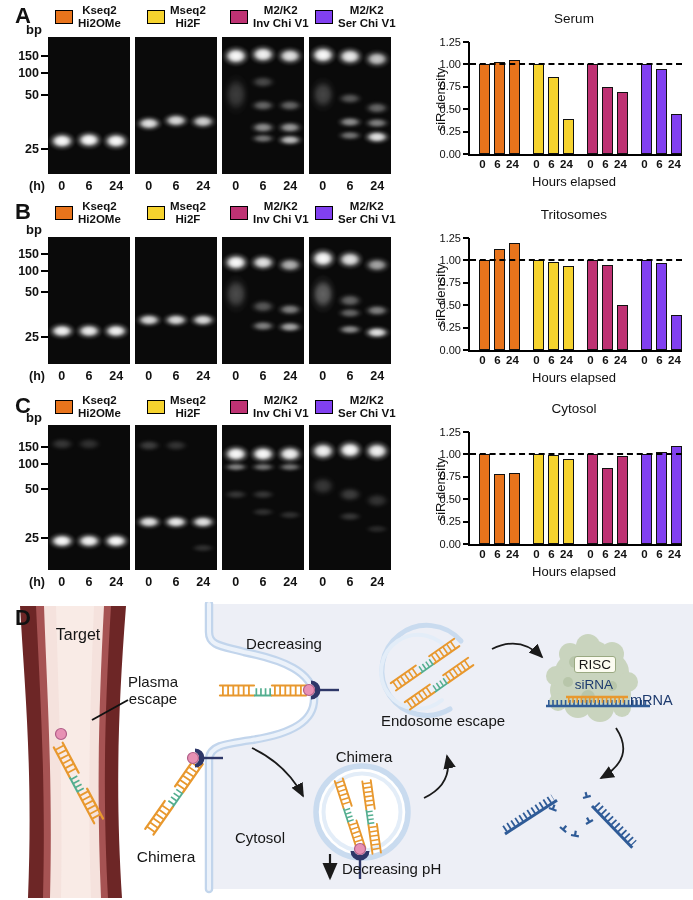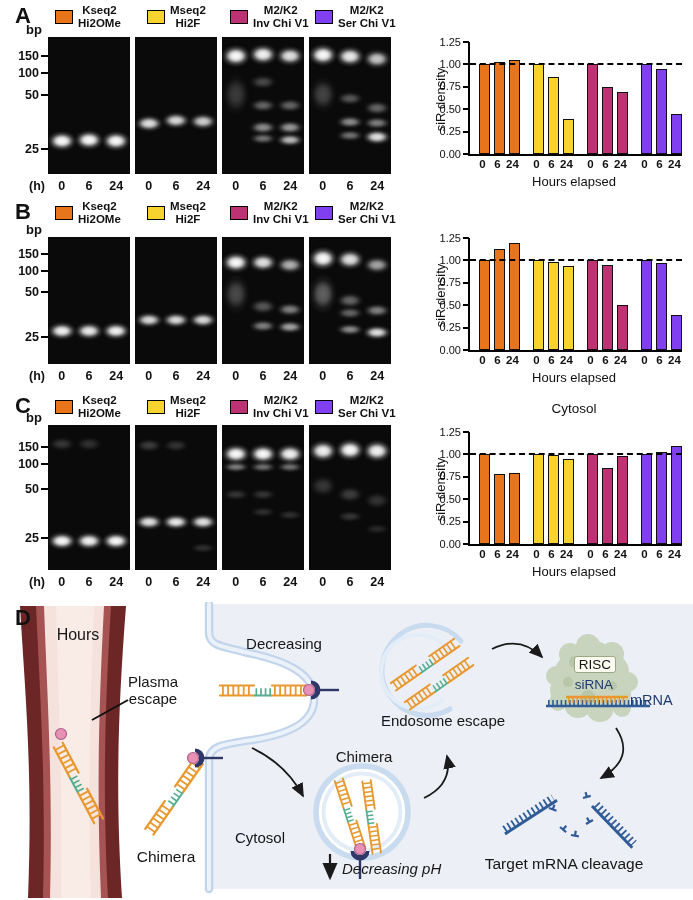--- a/index.html
+++ b/index.html
@@ -52,21 +52,21 @@
   
   #dsvg{position:absolute;left:0;top:0;}
   .dlab{position:absolute;font-size:15px;line-height:1.15;color:#161616;}
   .ctr{text-align:center;}
   #lab-plasma{left:42px;top:24px;width:72px;font-size:16px;}
   #lab-vessel{left:126px;top:71px;width:54px;}
   #lab-chimera{left:128px;top:246px;width:76px;font-size:15.5px;}
   #lab-endocytosis{left:230px;top:33px;width:108px;}
   #lab-cytosol{left:222px;top:227px;width:76px;}
   #lab-endosome{left:320px;top:146px;width:88px;}
-  #lab-decph{left:342px;top:258px;width:116px;font-style:italic;}
+  #lab-decph{left:342px;top:258px;width:116px;}
   #lab-escape{left:376px;top:110px;width:134px;}
   #lab-risc{left:574px;top:54px;width:40px;height:15px;background:#fcfcf1;border:1.2px solid #9aa982;
             border-radius:3px;font-size:13.5px;text-align:center;line-height:15px;}
   #lab-sirna{left:570px;top:75px;width:48px;font-size:13.5px;color:#1d3a6e;text-align:center;}
   #lab-mrna{left:630px;top:90px;width:48px;font-size:14.5px;color:#1d3a6e;}
   #lab-target{left:468px;top:253px;width:192px;font-size:15.5px;}
 </style>
 </head>
 <body>
 
@@ -159,20 +159,21 @@
       <span class="t-num" style="left: 118px;">6</span>
       <span class="t-num" style="left: 145.3px;">24</span>
       <span class="t-num" style="left: 177.7px;">0</span>
       <span class="t-num" style="left: 205px;">6</span>
       <span class="t-num" style="left: 232.3px;">24</span>
       <span class="t-num" style="left: 264.7px;">0</span>
       <span class="t-num" style="left: 292px;">6</span>
       <span class="t-num" style="left: 319.3px;">24</span>
     </div>
   <div class="chart">
+      <div class="c-title">Serum</div>
       <div class="c-ylab">siR density</div>
       <div class="c-plot">
         <div class="c-ref" style="top: 21.4px;"></div>
         <div class="c-bar" style="left: 9px; height: 89.6px; background: rgb(232, 116, 28);"></div>
         <div class="c-bar" style="left: 24px; height: 92.288px; background: rgb(232, 116, 28);"></div>
         <div class="c-bar" style="left: 39px; height: 94.08px; background: rgb(232, 116, 28);"></div>
         <div class="c-bar" style="left: 63px; height: 89.6px; background: rgb(246, 211, 46);"></div>
         <div class="c-bar" style="left: 78px; height: 77.056px; background: rgb(246, 211, 46);"></div>
         <div class="c-bar" style="left: 93px; height: 34.944px; background: rgb(246, 211, 46);"></div>
         <div class="c-bar" style="left: 117px; height: 89.6px; background: rgb(190, 50, 115);"></div>
@@ -295,20 +296,21 @@
       <span class="t-num" style="left: 118px;">6</span>
       <span class="t-num" style="left: 145.3px;">24</span>
       <span class="t-num" style="left: 177.7px;">0</span>
       <span class="t-num" style="left: 205px;">6</span>
       <span class="t-num" style="left: 232.3px;">24</span>
       <span class="t-num" style="left: 264.7px;">0</span>
       <span class="t-num" style="left: 292px;">6</span>
       <span class="t-num" style="left: 319.3px;">24</span>
     </div>
   <div class="chart">
+      <div class="c-title">Tritosomes</div>
       <div class="c-ylab">siR density</div>
       <div class="c-plot">
         <div class="c-ref" style="top: 21.4px;"></div>
         <div class="c-bar" style="left: 9px; height: 89.6px; background: rgb(232, 116, 28);"></div>
         <div class="c-bar" style="left: 24px; height: 101.248px; background: rgb(232, 116, 28);"></div>
         <div class="c-bar" style="left: 39px; height: 106.624px; background: rgb(232, 116, 28);"></div>
         <div class="c-bar" style="left: 63px; height: 89.6px; background: rgb(246, 211, 46);"></div>
         <div class="c-bar" style="left: 78px; height: 87.808px; background: rgb(246, 211, 46);"></div>
         <div class="c-bar" style="left: 93px; height: 84.224px; background: rgb(246, 211, 46);"></div>
         <div class="c-bar" style="left: 117px; height: 89.6px; background: rgb(190, 50, 115);"></div>
@@ -626,28 +628,27 @@
     <g fill="none" stroke="#1a1a1a" stroke-width="1.8">
       <path d="M252,146 Q286,162 303,194" marker-end="url(#ah)"></path>
       <path d="M424,196 Q453,182 447,154" marker-end="url(#ah)"></path>
       <path d="M492,47 Q520,33 542,55" marker-end="url(#ah)"></path>
       <path d="M616,126 Q636,156 601,176" marker-end="url(#ah)"></path>
       <path d="M330,252 L330,276" marker-end="url(#ah)" stroke-width="2.2"></path>
     </g>
   </svg>
 
   <div class="pletter">D</div>
-  <div class="dlab ctr" id="lab-plasma">Hours</div>
+  <div class="dlab ctr" id="lab-plasma">Target</div>
   <div class="dlab ctr" id="lab-vessel">
     <div>Plasma</div>
     <div>escape</div>
   </div>
   <div class="dlab ctr" id="lab-chimera">Chimera</div>
   <div class="dlab ctr" id="lab-endocytosis">Decreasing</div>
   <div class="dlab ctr" id="lab-cytosol">Cytosol</div>
   <div class="dlab ctr" id="lab-endosome">Chimera</div>
   <div class="dlab" id="lab-decph">Decreasing pH</div>
   <div class="dlab ctr" id="lab-escape">Endosome escape</div>
   <div class="dlab" id="lab-risc">RISC</div>
   <div class="dlab" id="lab-sirna">siRNA</div>
   <div class="dlab" id="lab-mrna">mRNA</div>
-  <div class="dlab ctr" id="lab-target">Target mRNA cleavage</div>
 </section>
 
 </body></html>

